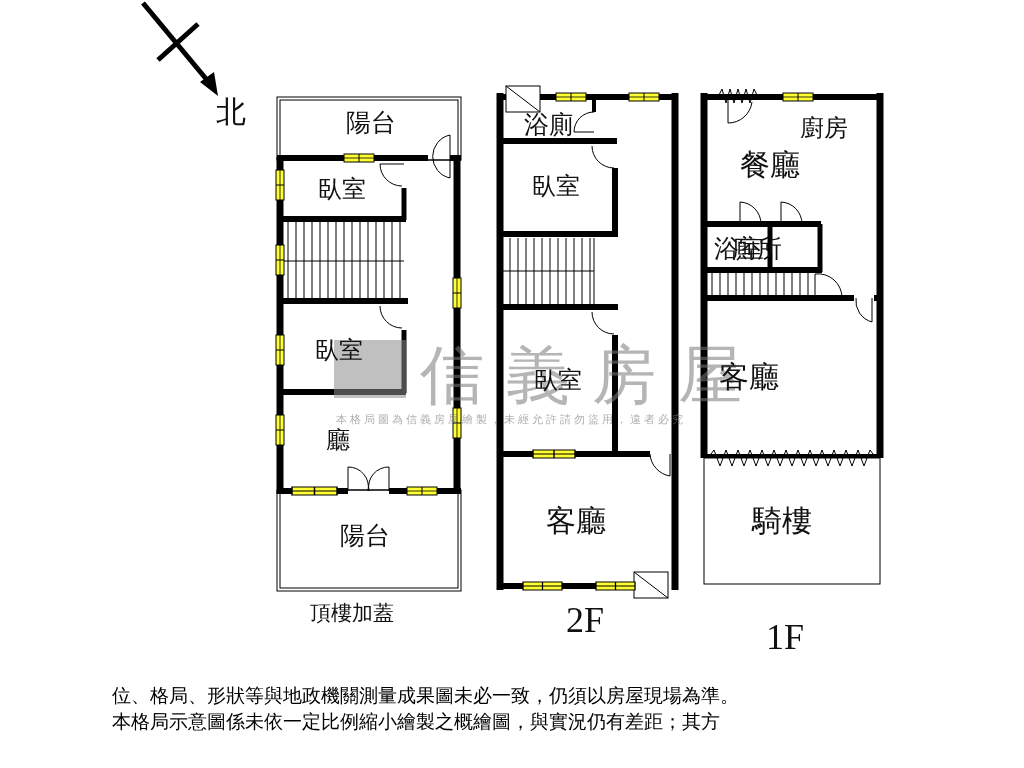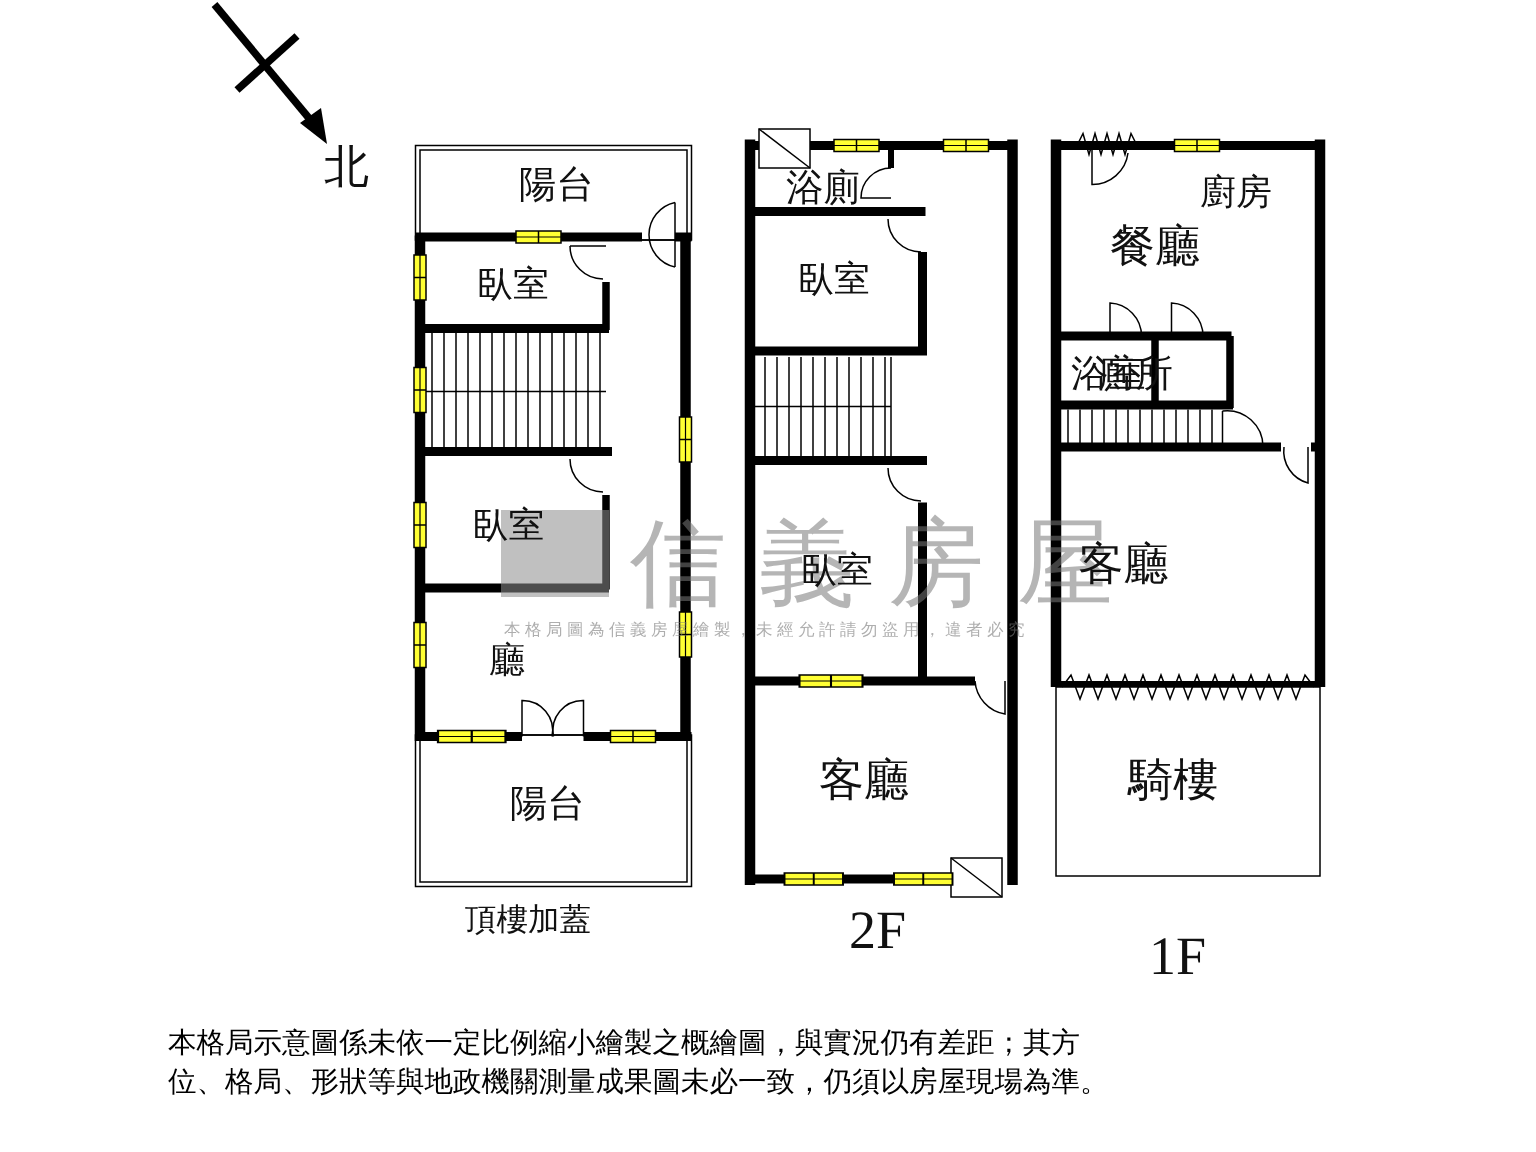--- a/index.html
+++ b/index.html
@@ -220,15 +220,15 @@
 
 <div class="lbl room-md" style="left:800px;top:116px;">廚房</div>
 <div class="lbl room-lg" style="left:740px;top:150px;">餐廳</div>
 <div class="lbl room-sm" style="left:714px;top:238px;">浴室</div>
 <div class="lbl room-sm" style="left:732px;top:238px;">廁所</div>
 <div class="lbl room-lg" style="left:719px;top:362px;">客廳</div>
 <div class="lbl room-lg" style="left:752px;top:506px;">騎樓</div>
 <div class="lbl floor" style="left:766px;top:598px;margin-top:21px;">1F</div>
 
 <div class="note">
+  <div>位、格局、形狀等與地政機關測量成果圖未必一致，仍須以房屋現場為準。</div>
   <div>本格局示意圖係未依一定比例縮小繪製之概繪圖，與實況仍有差距；其方</div>
-  <div>位、格局、形狀等與地政機關測量成果圖未必一致，仍須以房屋現場為準。</div>
 </div>
 
 </body></html>

